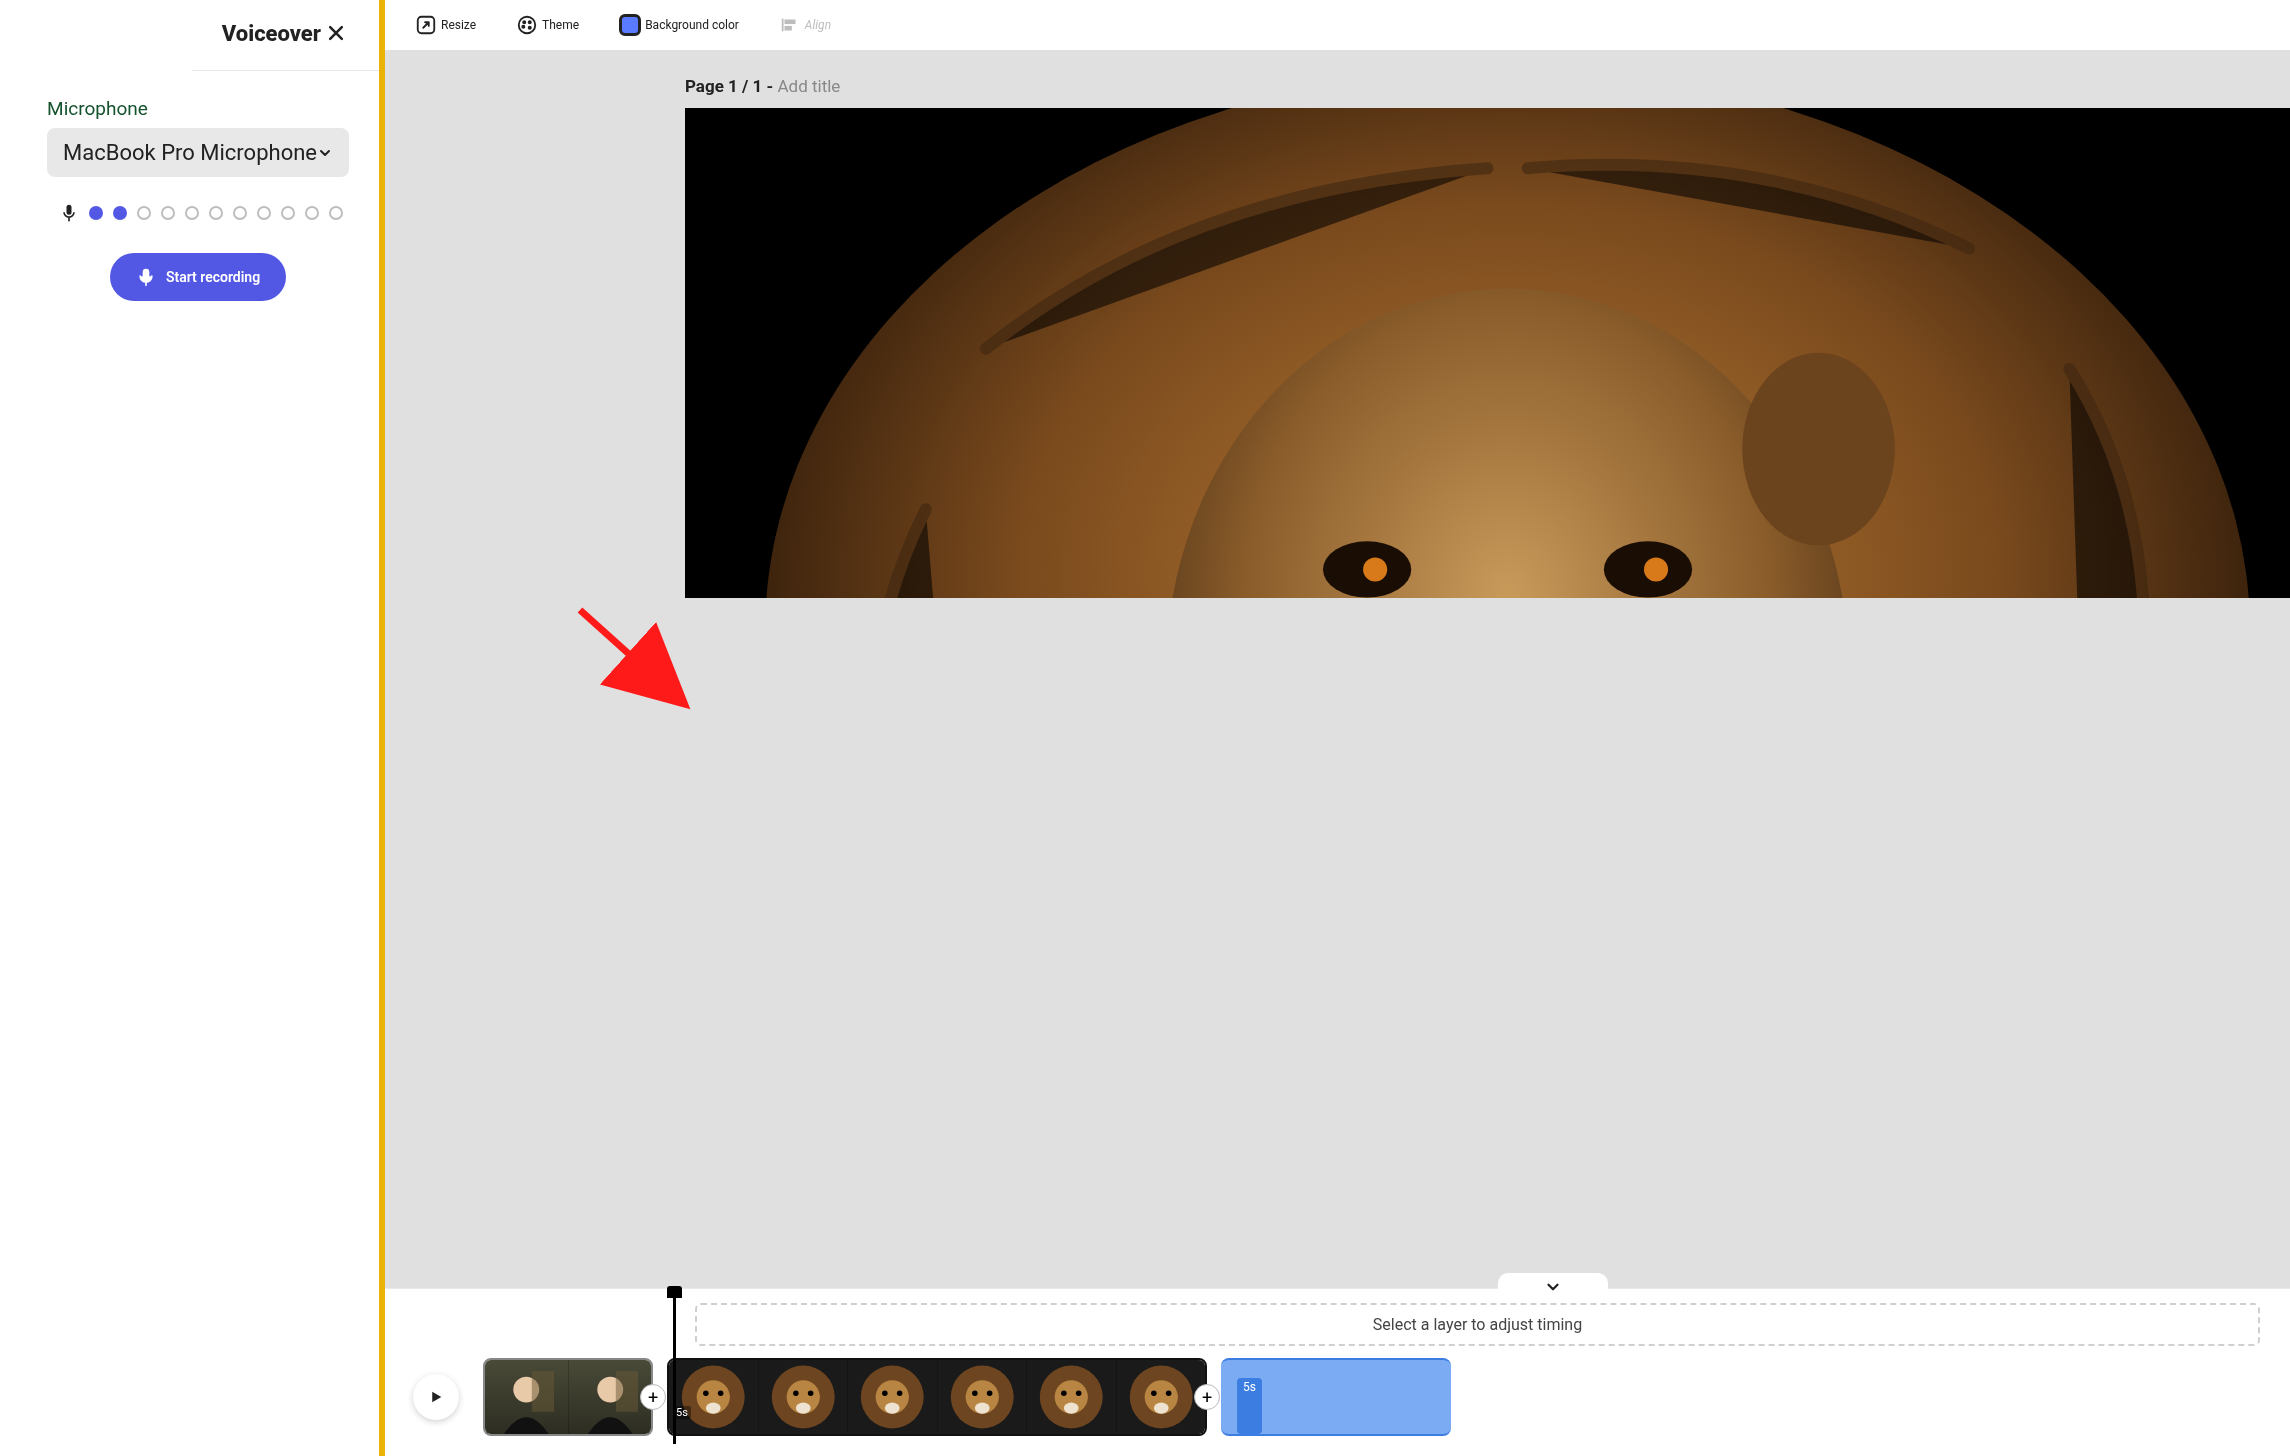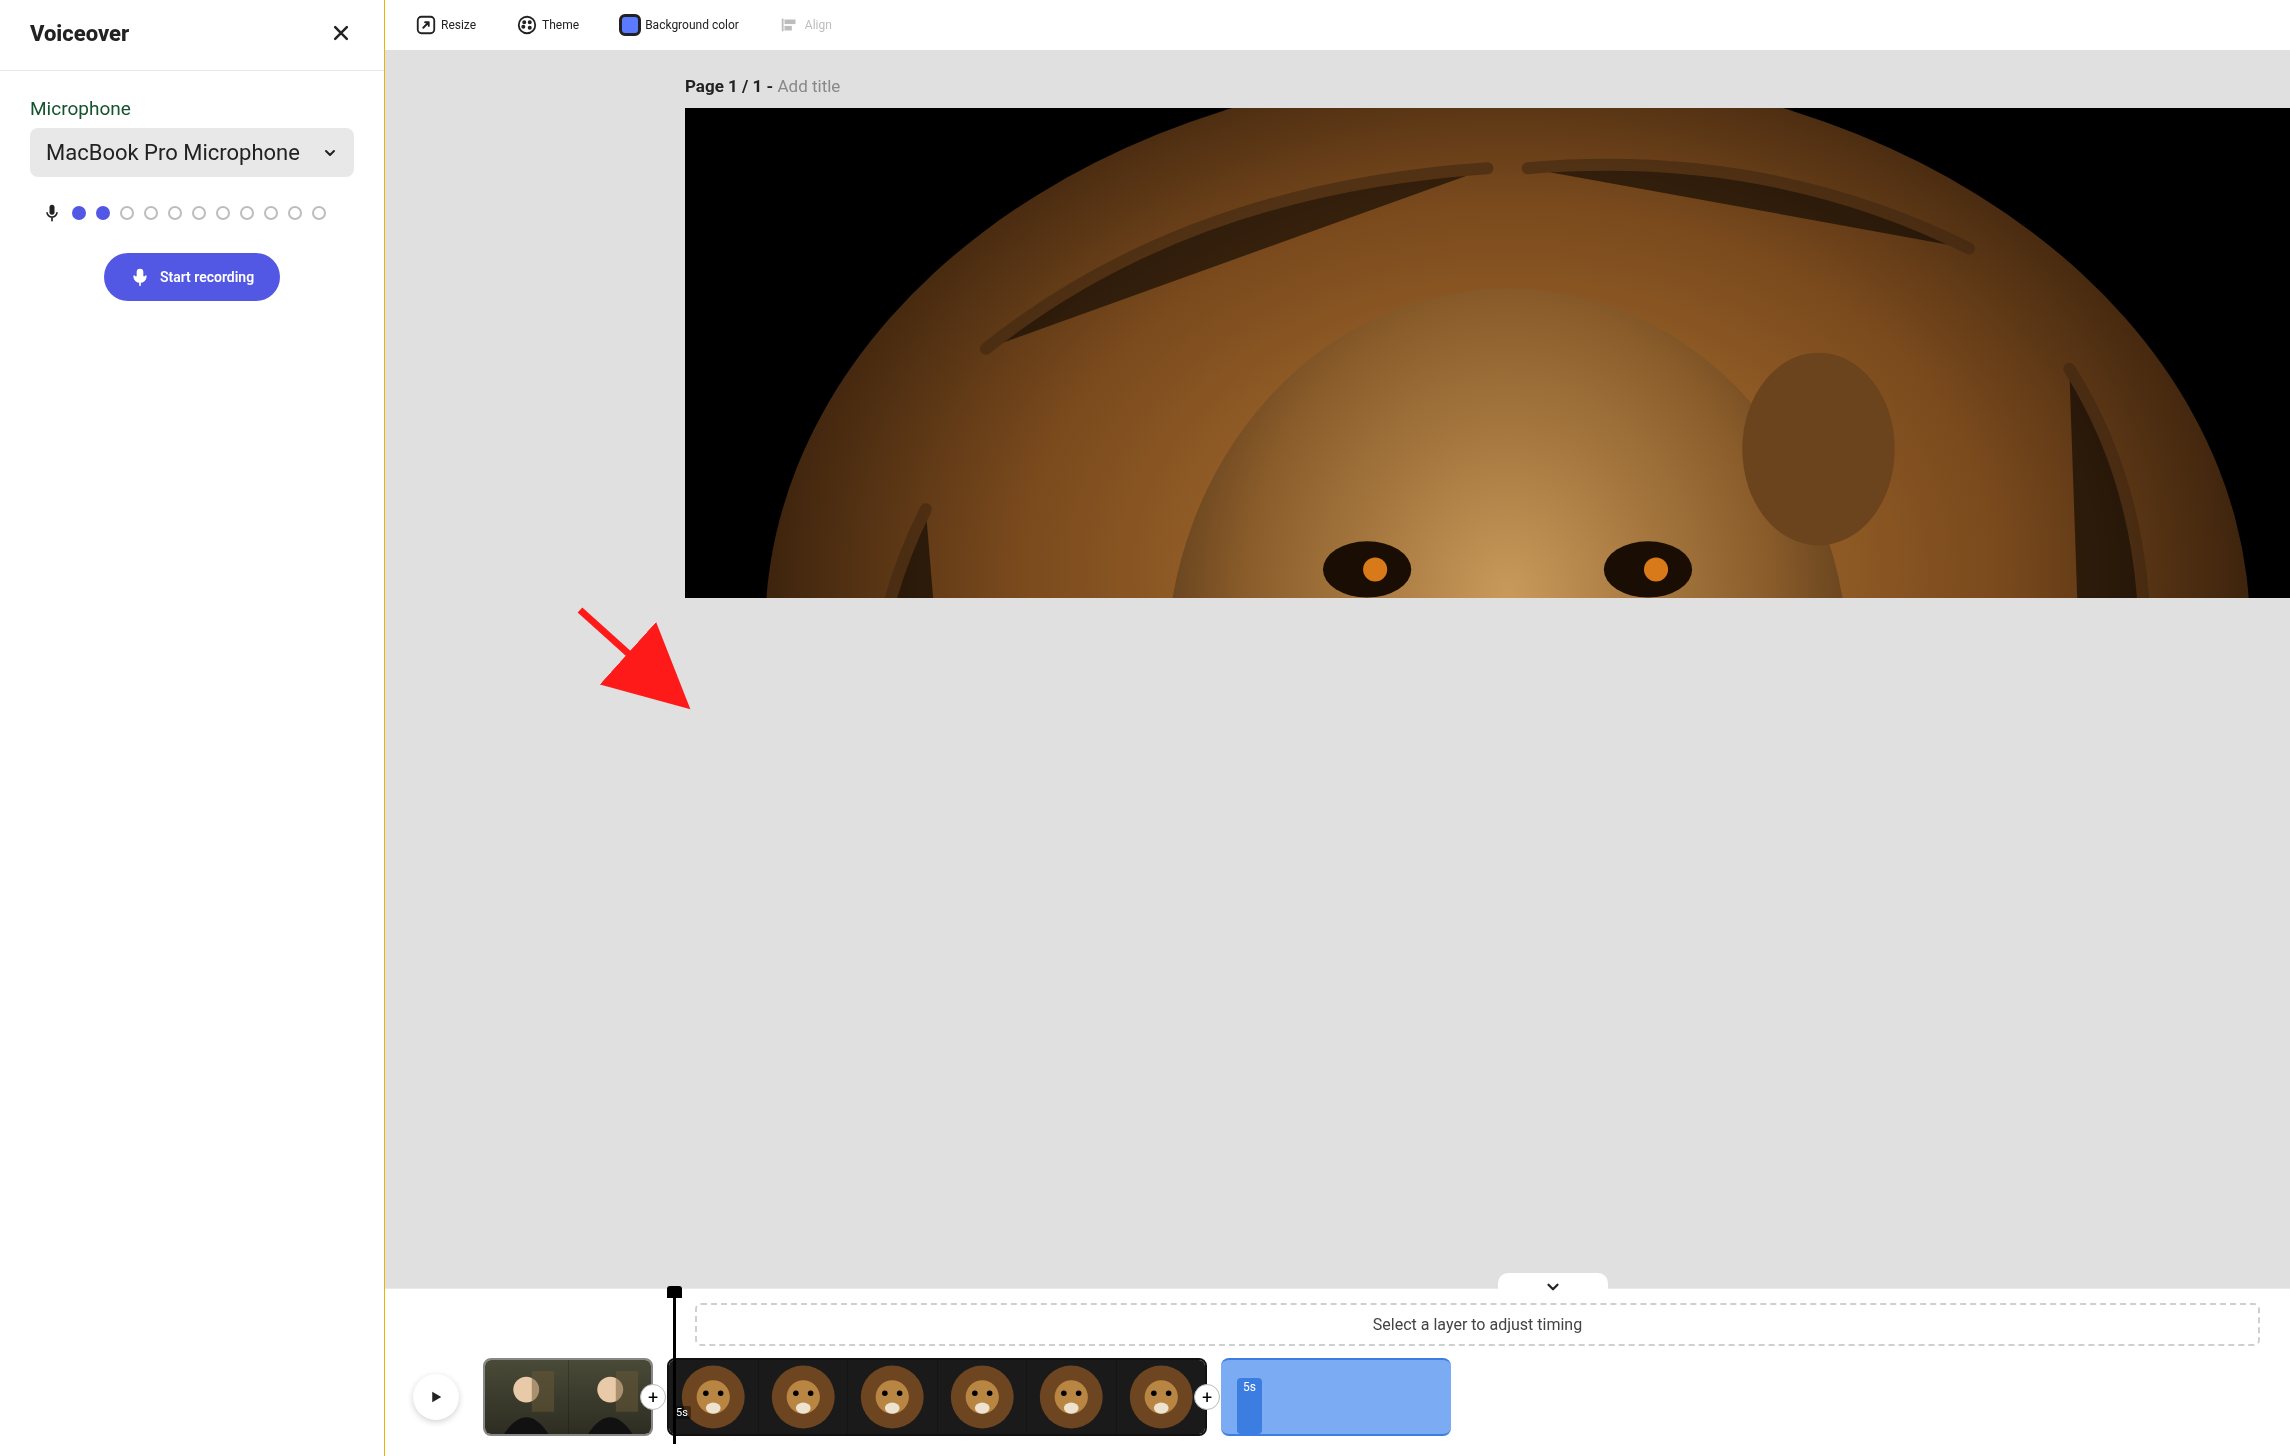--- a/index.html
+++ b/index.html
@@ -4,23 +4,24 @@
 <style>
   * { box-sizing: border-box; margin: 0; padding: 0; font-family: -apple-system, BlinkMacSystemFont, "Segoe UI", Roboto, sans-serif; }
   html, body { width: 100%; height: 100%; }
   body { display: flex; overflow: hidden; color: #222; }
 
   
   .left-panel {
     width: 385px;
     flex: 0 0 385px;
     background: #fff;
-    border-right: 1px solid #eab308;
+    border-right: 6px solid #eab308;
     display: flex;
     flex-direction: column;
+    align-items: flex-end;
   }
   .panel-header {
     display: flex;
     align-items: center;
     justify-content: space-between;
     padding: 18px 28px 22px 30px;
     border-bottom: 1px solid #e6e6e6;
   }
   .panel-title { font-size: 22px; font-weight: 800; }
   .close-btn {
@@ -74,21 +75,21 @@
 
   .topbar {
     height: 50px;
     display: flex;
     align-items: center;
     gap: 40px;
     padding: 0 30px;
     background: #fff;
   }
   .tb-item { display: flex; align-items: center; gap: 4px; font-size: 12px; cursor: pointer; }
-  .tb-item.disabled { color: #bdbdbd; cursor: default; }
+  .tb-item.disabled { color: #bdbdbd; cursor: default; font-style: italic; }
   .tb-item svg { width: 22px; height: 22px; display: block; }
   .bg-swatch { width: 22px; height: 22px; border-radius: 6px; border: 3px solid #222; }
 
   .stage {
     flex: 1;
     background: #e0e0e0;
     position: relative;
     padding: 40px 0 4px 0;
     overflow: hidden;
   }

